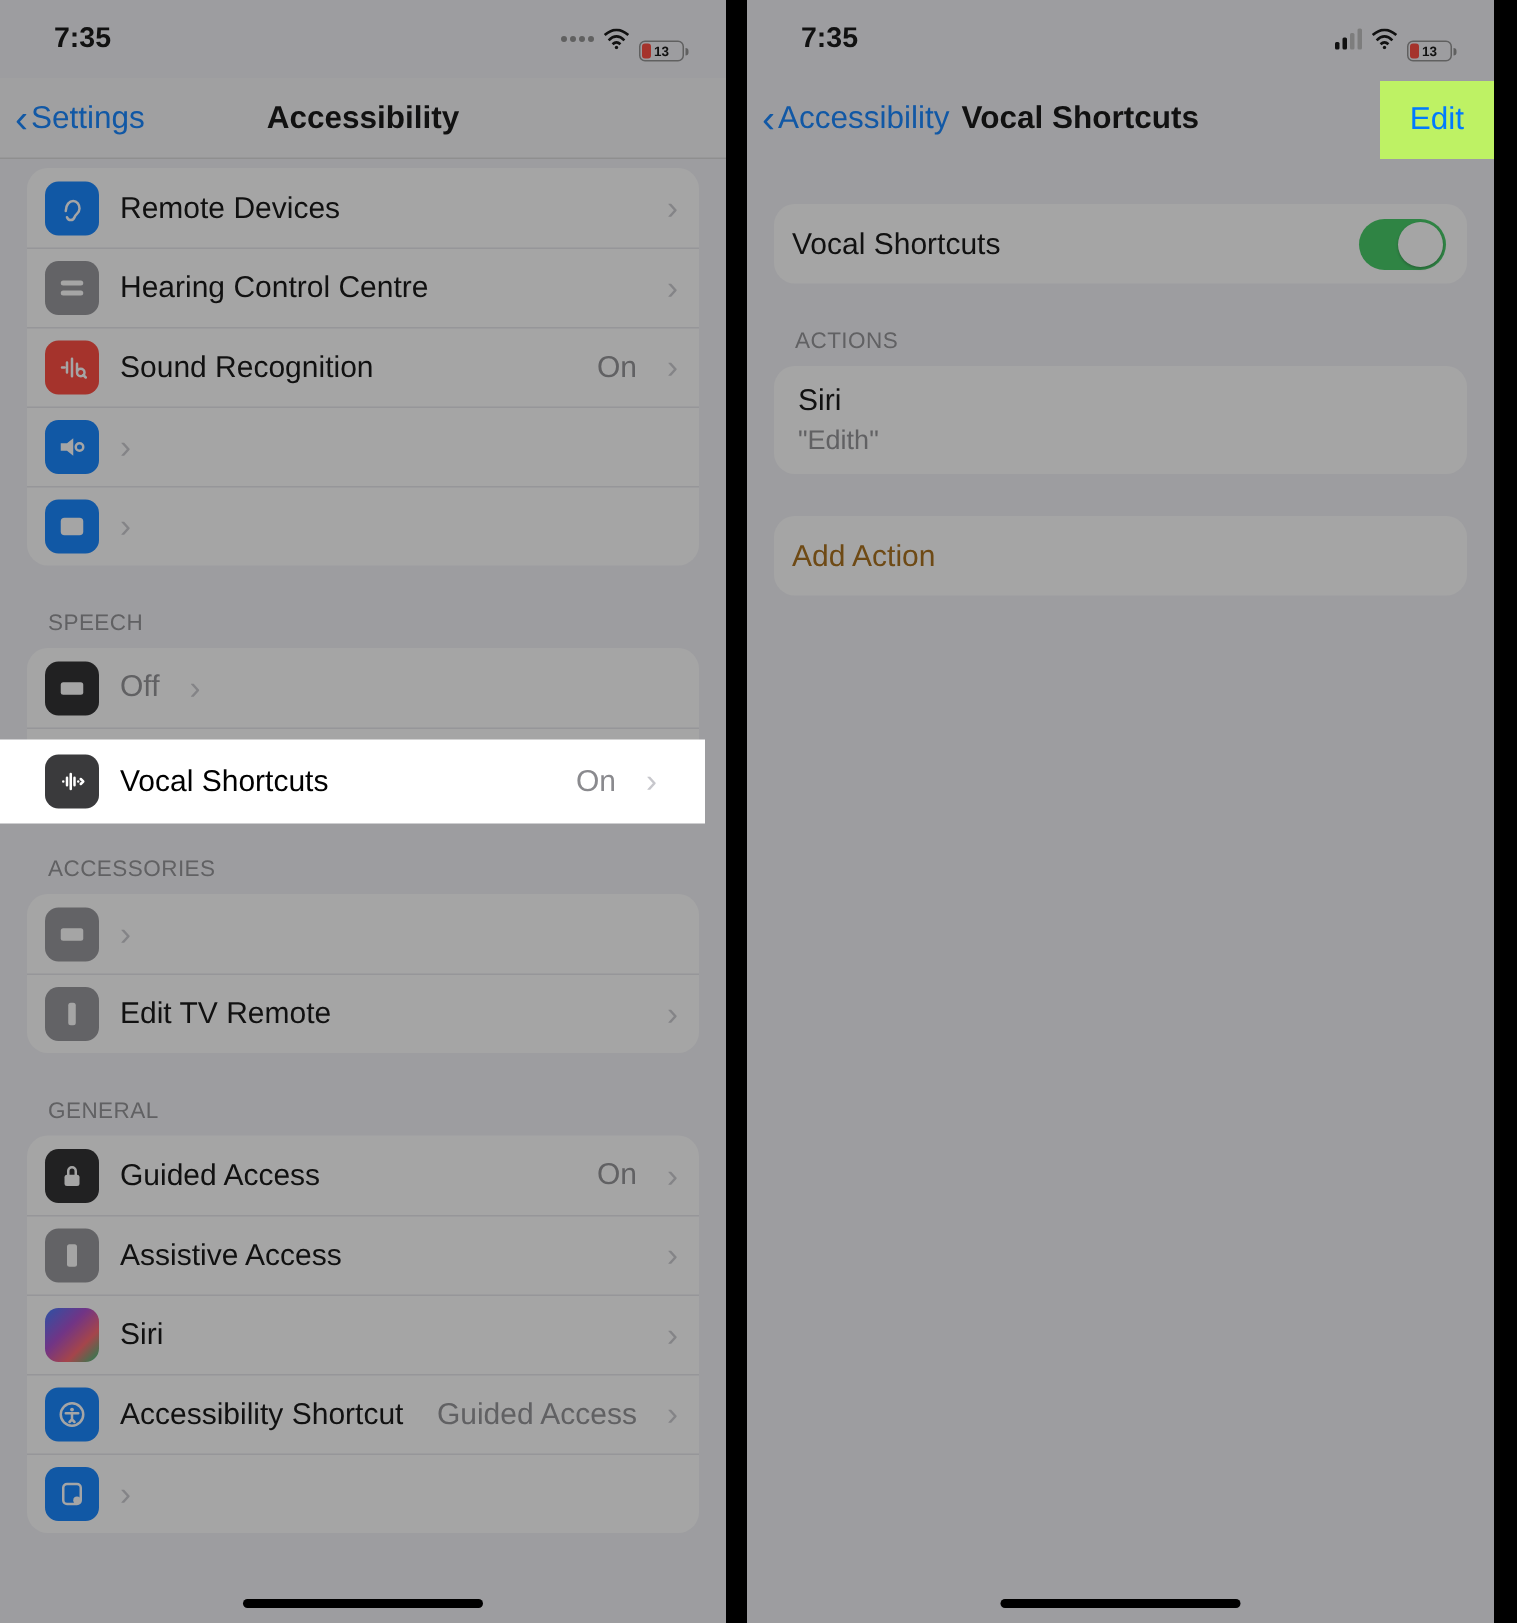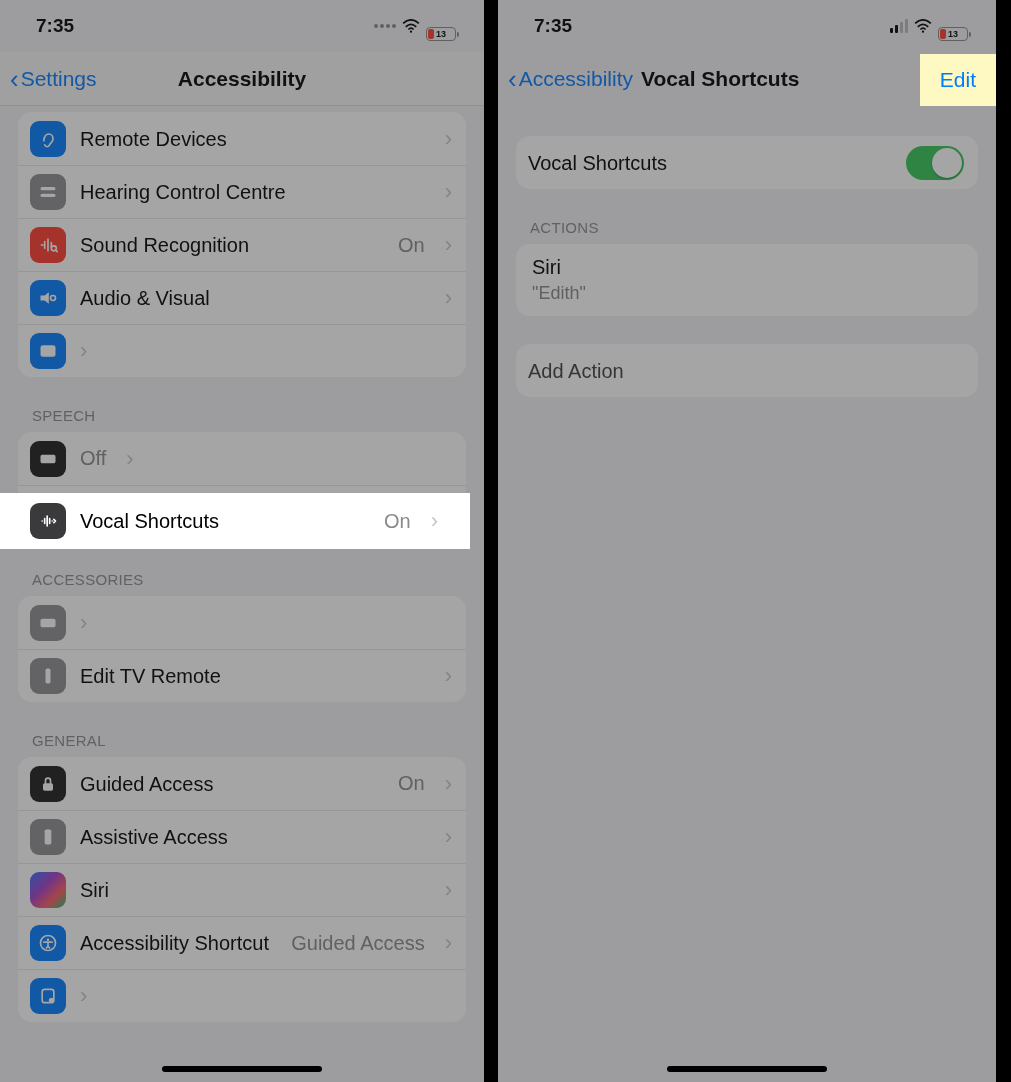--- a/index.html
+++ b/index.html
@@ -74,21 +74,21 @@
   }
   .navback .chev { font-size:26px; font-weight:300; line-height:1;}
   .navtitle {
     position:absolute; left:50%; transform:translateX(-50%);
     font-size:21px; font-weight:600; color:#000;
   }
   .navedit {
     position:absolute; right:0; top:0; height:52px;
     padding: 0 20px;
     display:flex; align-items:center;
-    color:#007aff; font-size:21px; background:#fef9c3;
+    color:#007aff; font-size:21px; background:#bef264;
     z-index:20;
   }
 
   
   .content { padding: 0 18px; }
   .section-header {
     font-size:15px; color:#8a8a8e; text-transform:uppercase;
     padding: 30px 14px 8px; letter-spacing:0.3px;
   }
   .group {
@@ -135,21 +135,21 @@
     width:58px; height:34px; border-radius:17px; background:#34c759;
     position:relative; flex-shrink:0;
   }
   .toggle .knob {
     position:absolute; right:2px; top:2px; width:30px; height:30px;
     background:#fff; border-radius:50%; box-shadow:0 1px 2px rgba(0,0,0,0.3);
   }
   .row.stack { flex-direction:column; align-items:flex-start; gap:4px; padding:12px 16px;}
   .row.stack .primary{ font-size:20px;}
   .row.stack .secondary{ font-size:18px; color:#8a8a8e;}
-  .linkrow .label { color:#404040; }
+  .linkrow .label { color:#a16207; }
 
   .home-indicator{
     position:absolute; bottom:10px; left:50%; transform:translateX(-50%);
     width:160px; height:6px; background:#000; border-radius:3px; z-index:30;
   }
 
   .right .navtitle { position:static; transform:none; margin-left:8px; font-weight:600; }
   .right .navheader { justify-content:flex-start; border-bottom:none; background:#f2f2f7;}
   .right .content { padding: 12px 18px 0;}
   .right .group.first { margin-top: 18px;}
@@ -223,21 +223,20 @@
           <span class="value">On</span>
           <span class="disclosure">›</span>
         </div>
         <div class="row">
           <span class="icon blue">
               <svg viewBox="0 0 24 24">
                 <polygon class="fillw" points="3,9 8,9 13,5 13,19 8,15 3,15"></polygon>
                 <circle cx="18" cy="12" r="3"></circle>
               </svg>
             </span>
-          <span class="label">Audio &amp; Visual</span>
           <span class="disclosure">›</span>
         </div>
         <div class="row">
           <span class="icon blue">
               <svg viewBox="0 0 24 24">
                 <rect x="3" y="5" width="18" height="14" rx="3" class="fillw"></rect>
               </svg>
             </span>
           <span class="disclosure">›</span>
         </div>

